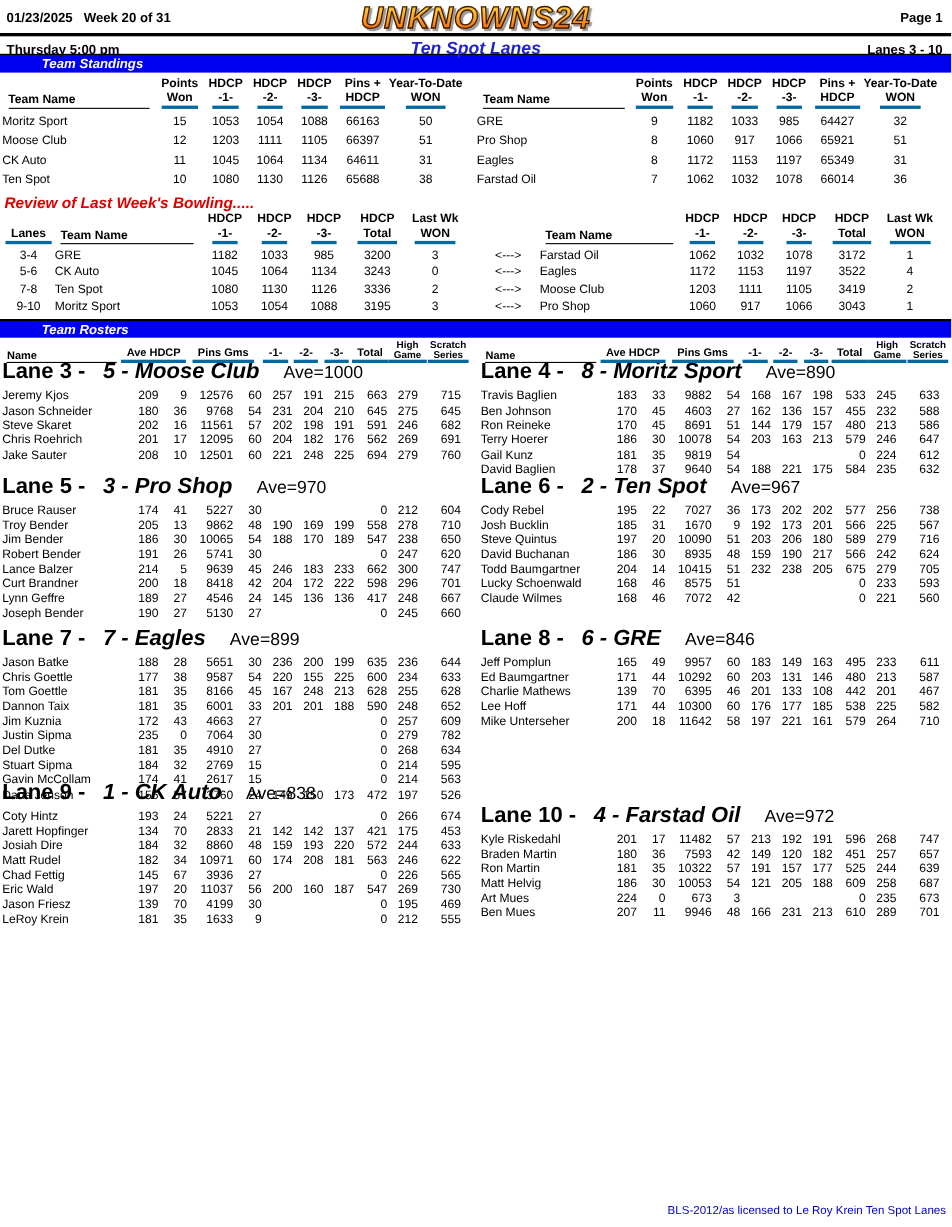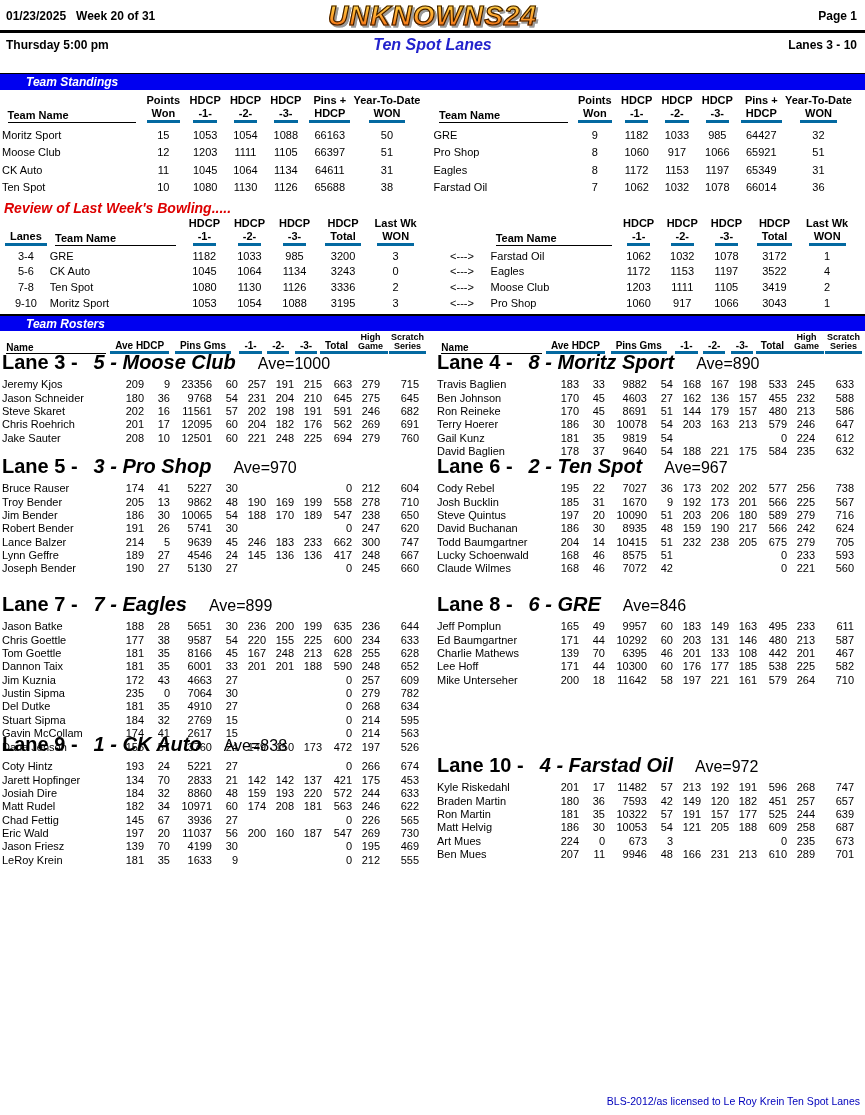--- a/index.html
+++ b/index.html
@@ -14,28 +14,28 @@
   .hdr1{position:relative;height:30px;padding-top:7px;}
   .hdr1 .left{position:absolute;left:6px;top:9px;font-size:12px;font-weight:bold;}
   .hdr1 .right{position:absolute;right:8px;top:9px;font-size:12px;font-weight:bold;}
   .logo{position:absolute;left:0;right:0;top:0;text-align:center;
         font-size:28px;font-weight:bold;font-style:italic;letter-spacing:1px;
         background:linear-gradient(180deg,#ffe34d 0%,#ff9e2a 55%,#e84e00 100%);
         -webkit-background-clip:text;background-clip:text;color:transparent;
         -webkit-text-stroke:1.2px #3a1c00;
         filter:drop-shadow(2px 2px 0 #9a9a9a);}
   .rule-thick{height:3px;background:#000;}
-  .hdr2{position:relative;height:40px;}
+  .hdr2{position:relative;height:16px;}
   .hdr2 .left{position:absolute;left:6px;top:5px;font-size:12px;font-weight:bold;}
   .hdr2 .right{position:absolute;right:8px;top:5px;font-size:12px;font-weight:bold;}
   .hdr2 .center{position:absolute;left:0;right:0;top:3px;text-align:center;
         font-size:16px;font-weight:bold;font-style:italic;color:var(--title-blue);}
   
   .bar{height:17px;background:var(--bar-blue);color:#fff;font-size:12px;font-weight:bold;
-       font-style:italic;padding-left:26px;line-height:16px;border-top:1px solid #000;}
+       font-style:italic;padding-left:38px;line-height:16px;border-top:1px solid #000;}
   .bar.rosters-bar{border-top:2px solid #000;}
   
   table{border-collapse:collapse;table-layout:fixed;}
   td,th{font-size:11px;white-space:nowrap;overflow:visible;vertical-align:bottom;}
   th{font-weight:bold;text-align:center;padding:0;}
   td.t{text-align:left;}
   td.c{text-align:center;}
   td.r{text-align:right;padding-right:2px;}
   td.b{font-weight:normal;}
   .u{display:inline-block;border-bottom:3px solid #0369a1;padding:0 5px;}
@@ -396,21 +396,21 @@
               <col style="width: 28px;">
               <col style="width: 30px;">
               <col style="width: 28px;">
               <col style="width: 39px;">
             </colgroup>
             <tbody>
               <tr>
                 <td class="t">Jeremy Kjos</td>
                 <td class="r">209</td>
                 <td class="r">9</td>
-                <td class="r">23356</td>
+                <td class="r">12576</td>
                 <td class="r">60</td>
                 <td class="r">257</td>
                 <td class="r">191</td>
                 <td class="r">215</td>
                 <td class="r">663</td>
                 <td class="r">279</td>
                 <td class="r">715</td>
               </tr>
               <tr>
                 <td class="t">Jason Schneider</td>
@@ -545,20 +545,33 @@
                 <td class="r">214</td>
                 <td class="r">5</td>
                 <td class="r">9639</td>
                 <td class="r">45</td>
                 <td class="r">246</td>
                 <td class="r">183</td>
                 <td class="r">233</td>
                 <td class="r">662</td>
                 <td class="r">300</td>
                 <td class="r">747</td>
+              </tr>
+              <tr>
+                <td class="t">Curt Brandner</td>
+                <td class="r">200</td>
+                <td class="r">18</td>
+                <td class="r">8418</td>
+                <td class="r">42</td>
+                <td class="r">204</td>
+                <td class="r">172</td>
+                <td class="r">222</td>
+                <td class="r">598</td>
+                <td class="r">296</td>
+                <td class="r">701</td>
               </tr>
               <tr>
                 <td class="t">Lynn Geffre</td>
                 <td class="r">189</td>
                 <td class="r">27</td>
                 <td class="r">4546</td>
                 <td class="r">24</td>
                 <td class="r">145</td>
                 <td class="r">136</td>
                 <td class="r">136</td>

